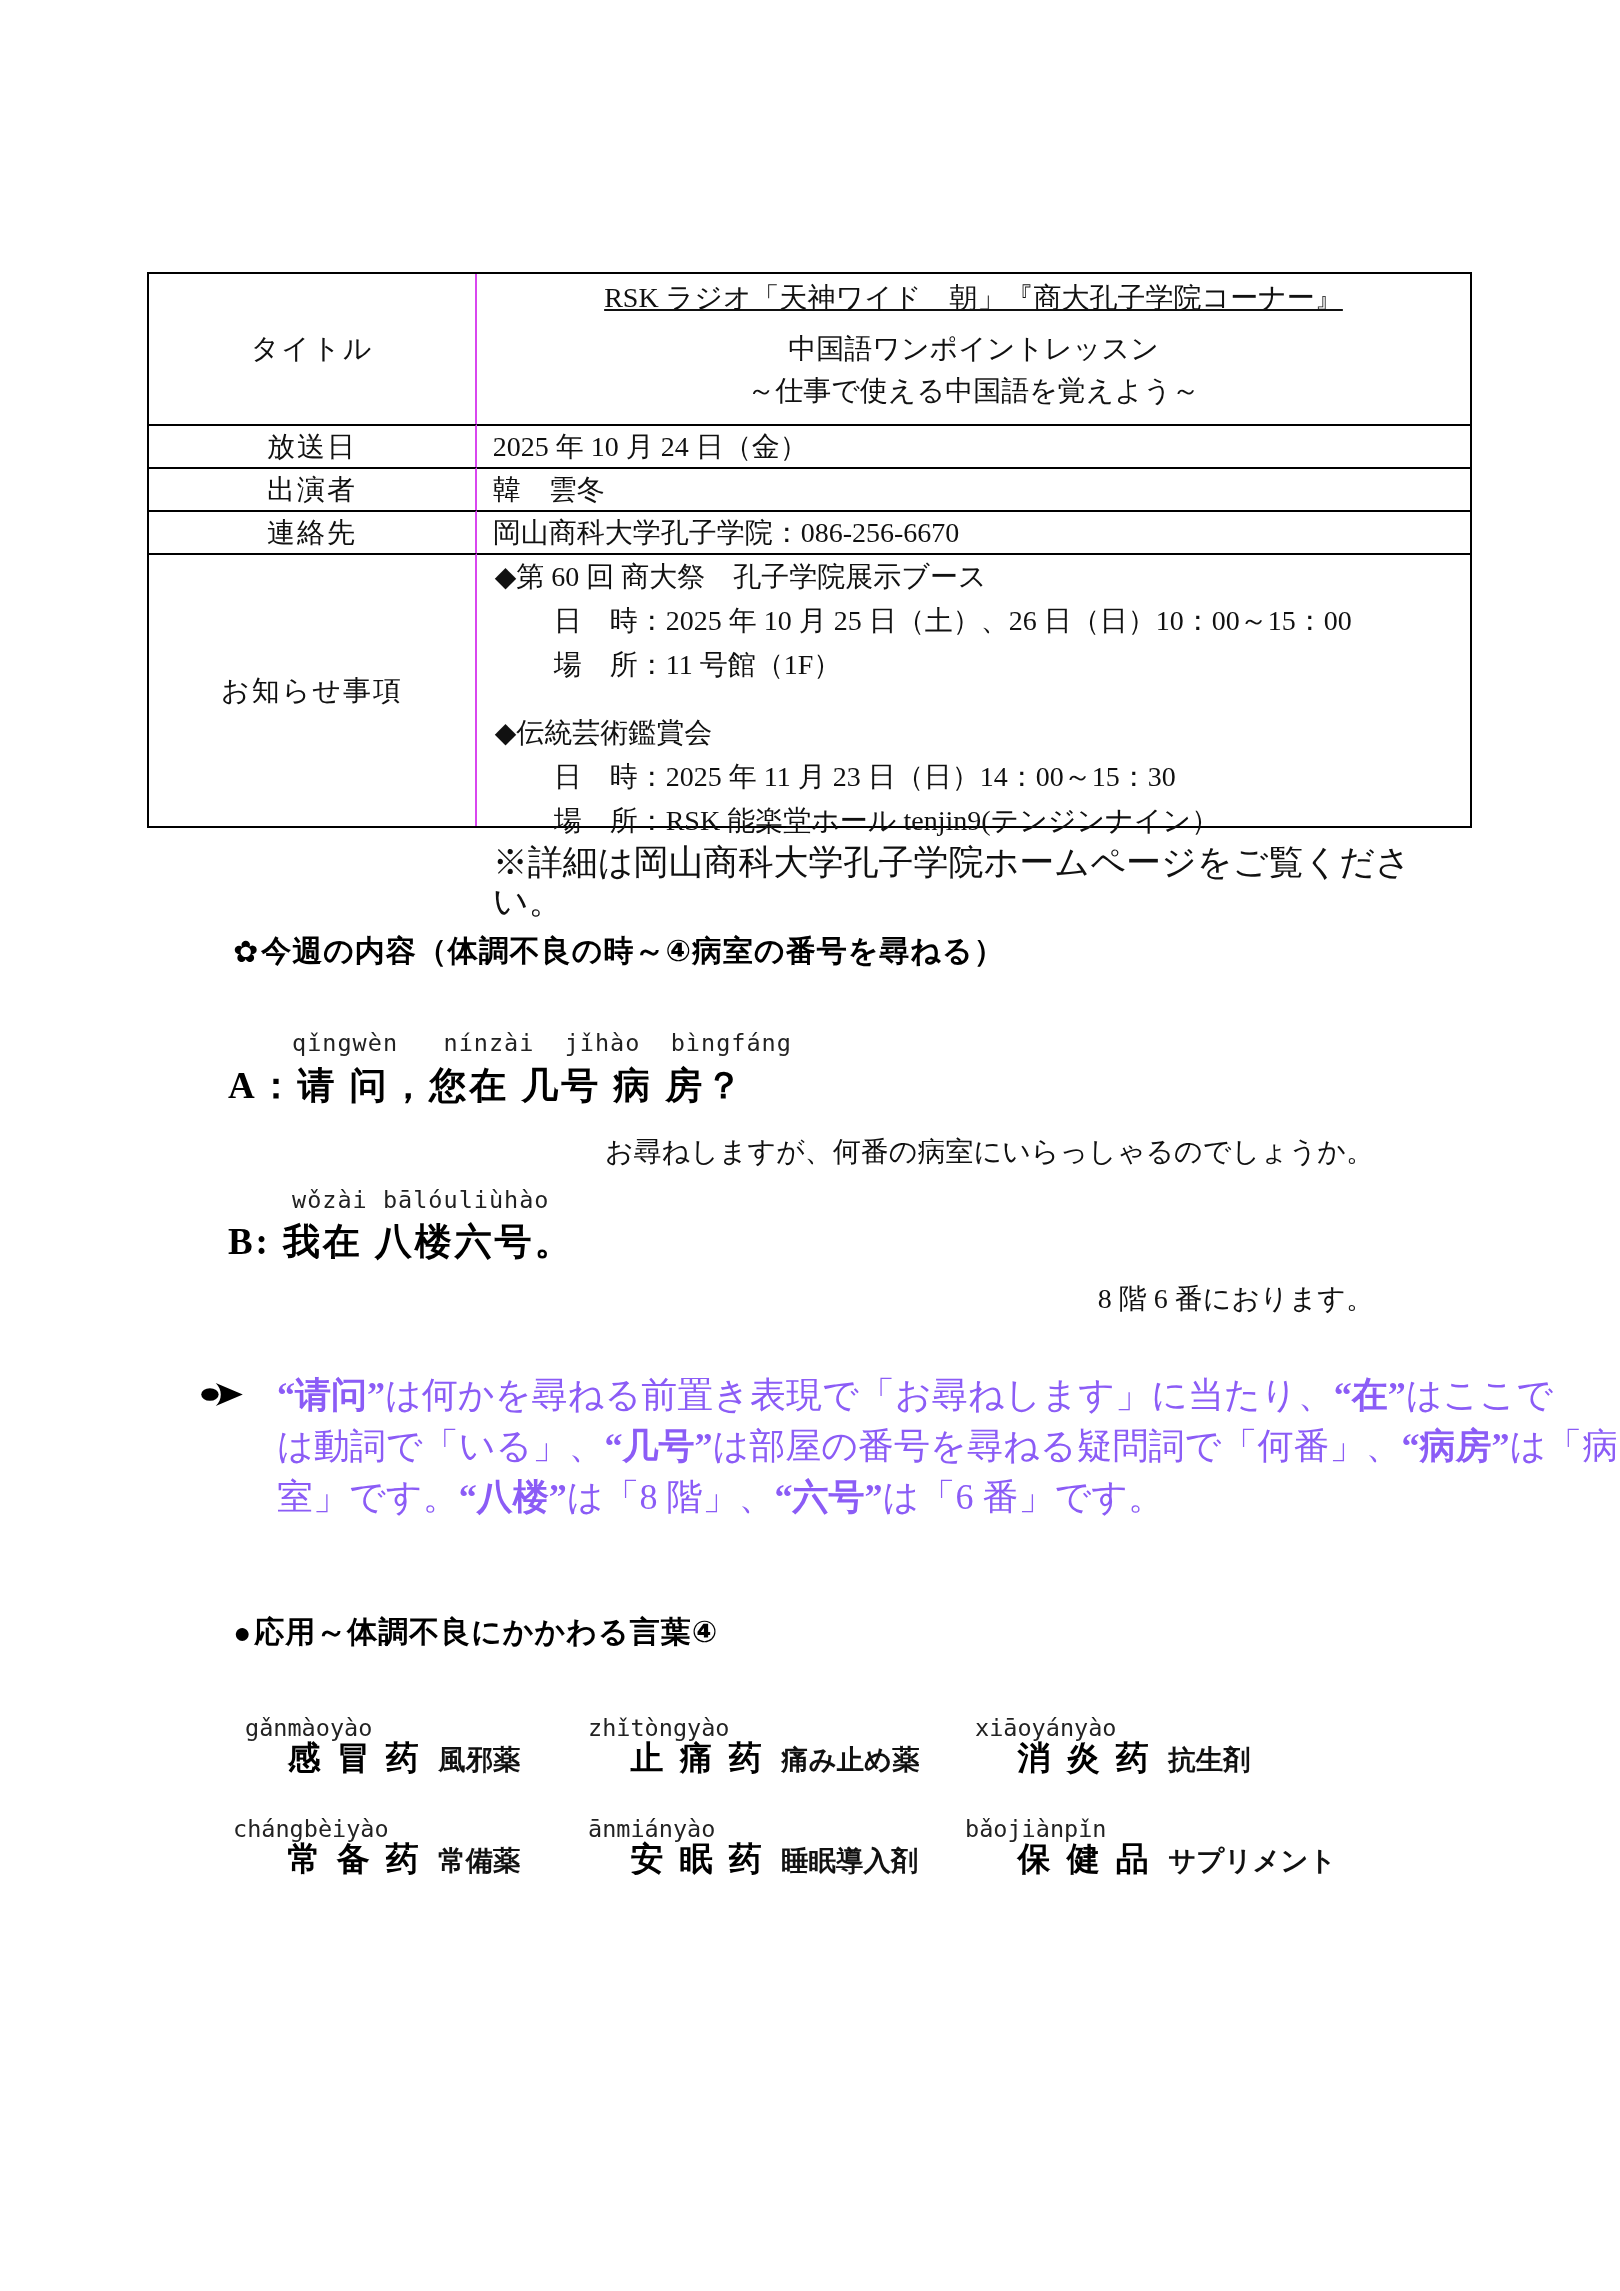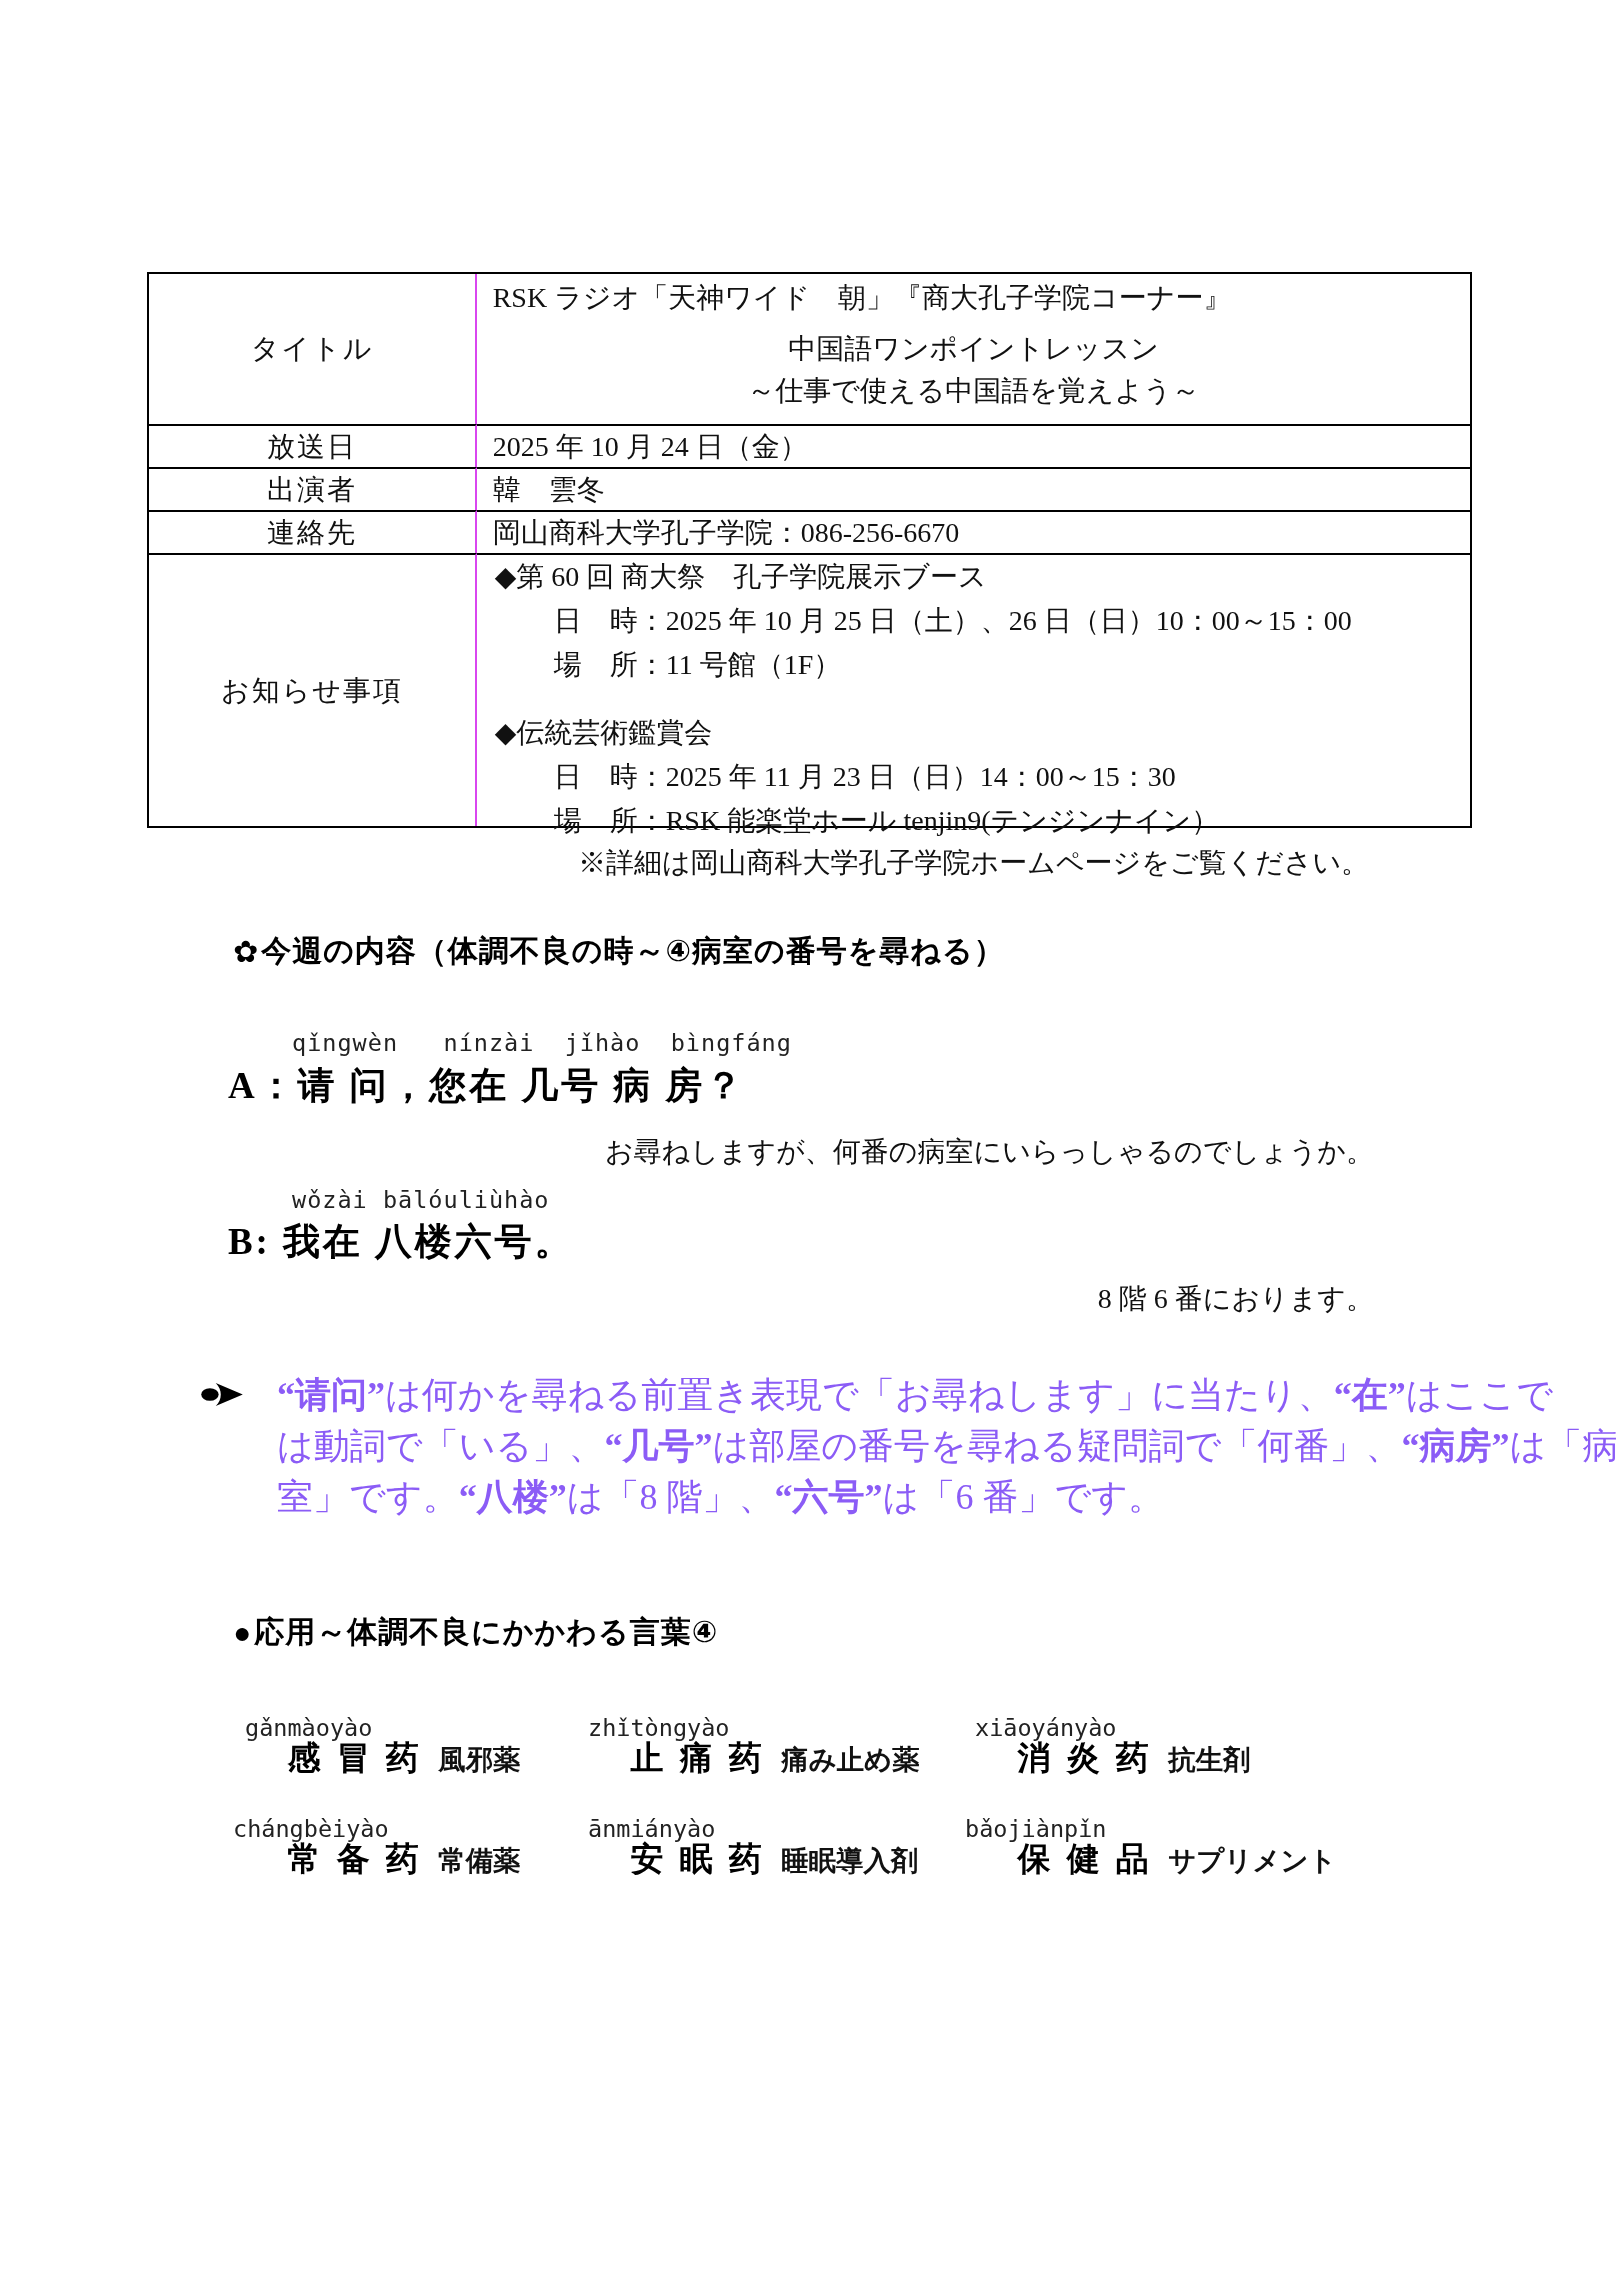--- a/index.html
+++ b/index.html
@@ -25,29 +25,29 @@
     padding:0 15.7px;
   }
   .doc-table .lbl{
     display:flex;align-items:center;justify-content:center;
     border-right:2px solid #d946ef;
     text-align:center;
     letter-spacing:2px;
   }
   .doc-table .row-sep{border-top:2.9px solid #000;}
   .title-cell{height:150px;padding-top:11.8px;}
-  .title-line1{text-align:left;line-height:47px;}
+  .title-line1{text-align:center;line-height:47px;text-decoration:underline;}
   .title-line2{text-align:center;line-height:43px;margin-top:5.9px;}
   .title-line3{text-align:center;line-height:41px;}
   .single-cell{height:43px;display:flex;align-items:center;}
   .notice-cell{height:273px;padding-top:7.8px;line-height:44px;}
   .evt-title{padding-left:2px;}
   .evt-detail{padding-left:61px;}
   .evt-gap{height:23.5px;}
-  .notice-note{font-size:28px;line-height:39px;text-align:center;}
+  .notice-note{font-size:35px;line-height:39px;}
   
   .sec-heading{
     position:absolute;
     font-family:"Liberation Sans","DejaVu Sans",sans-serif;
     font-weight:bold;font-size:30px;color:#000;
     letter-spacing:1px;
     display:flex;align-items:center;gap:2px;
   }
   
   .pinyin{

